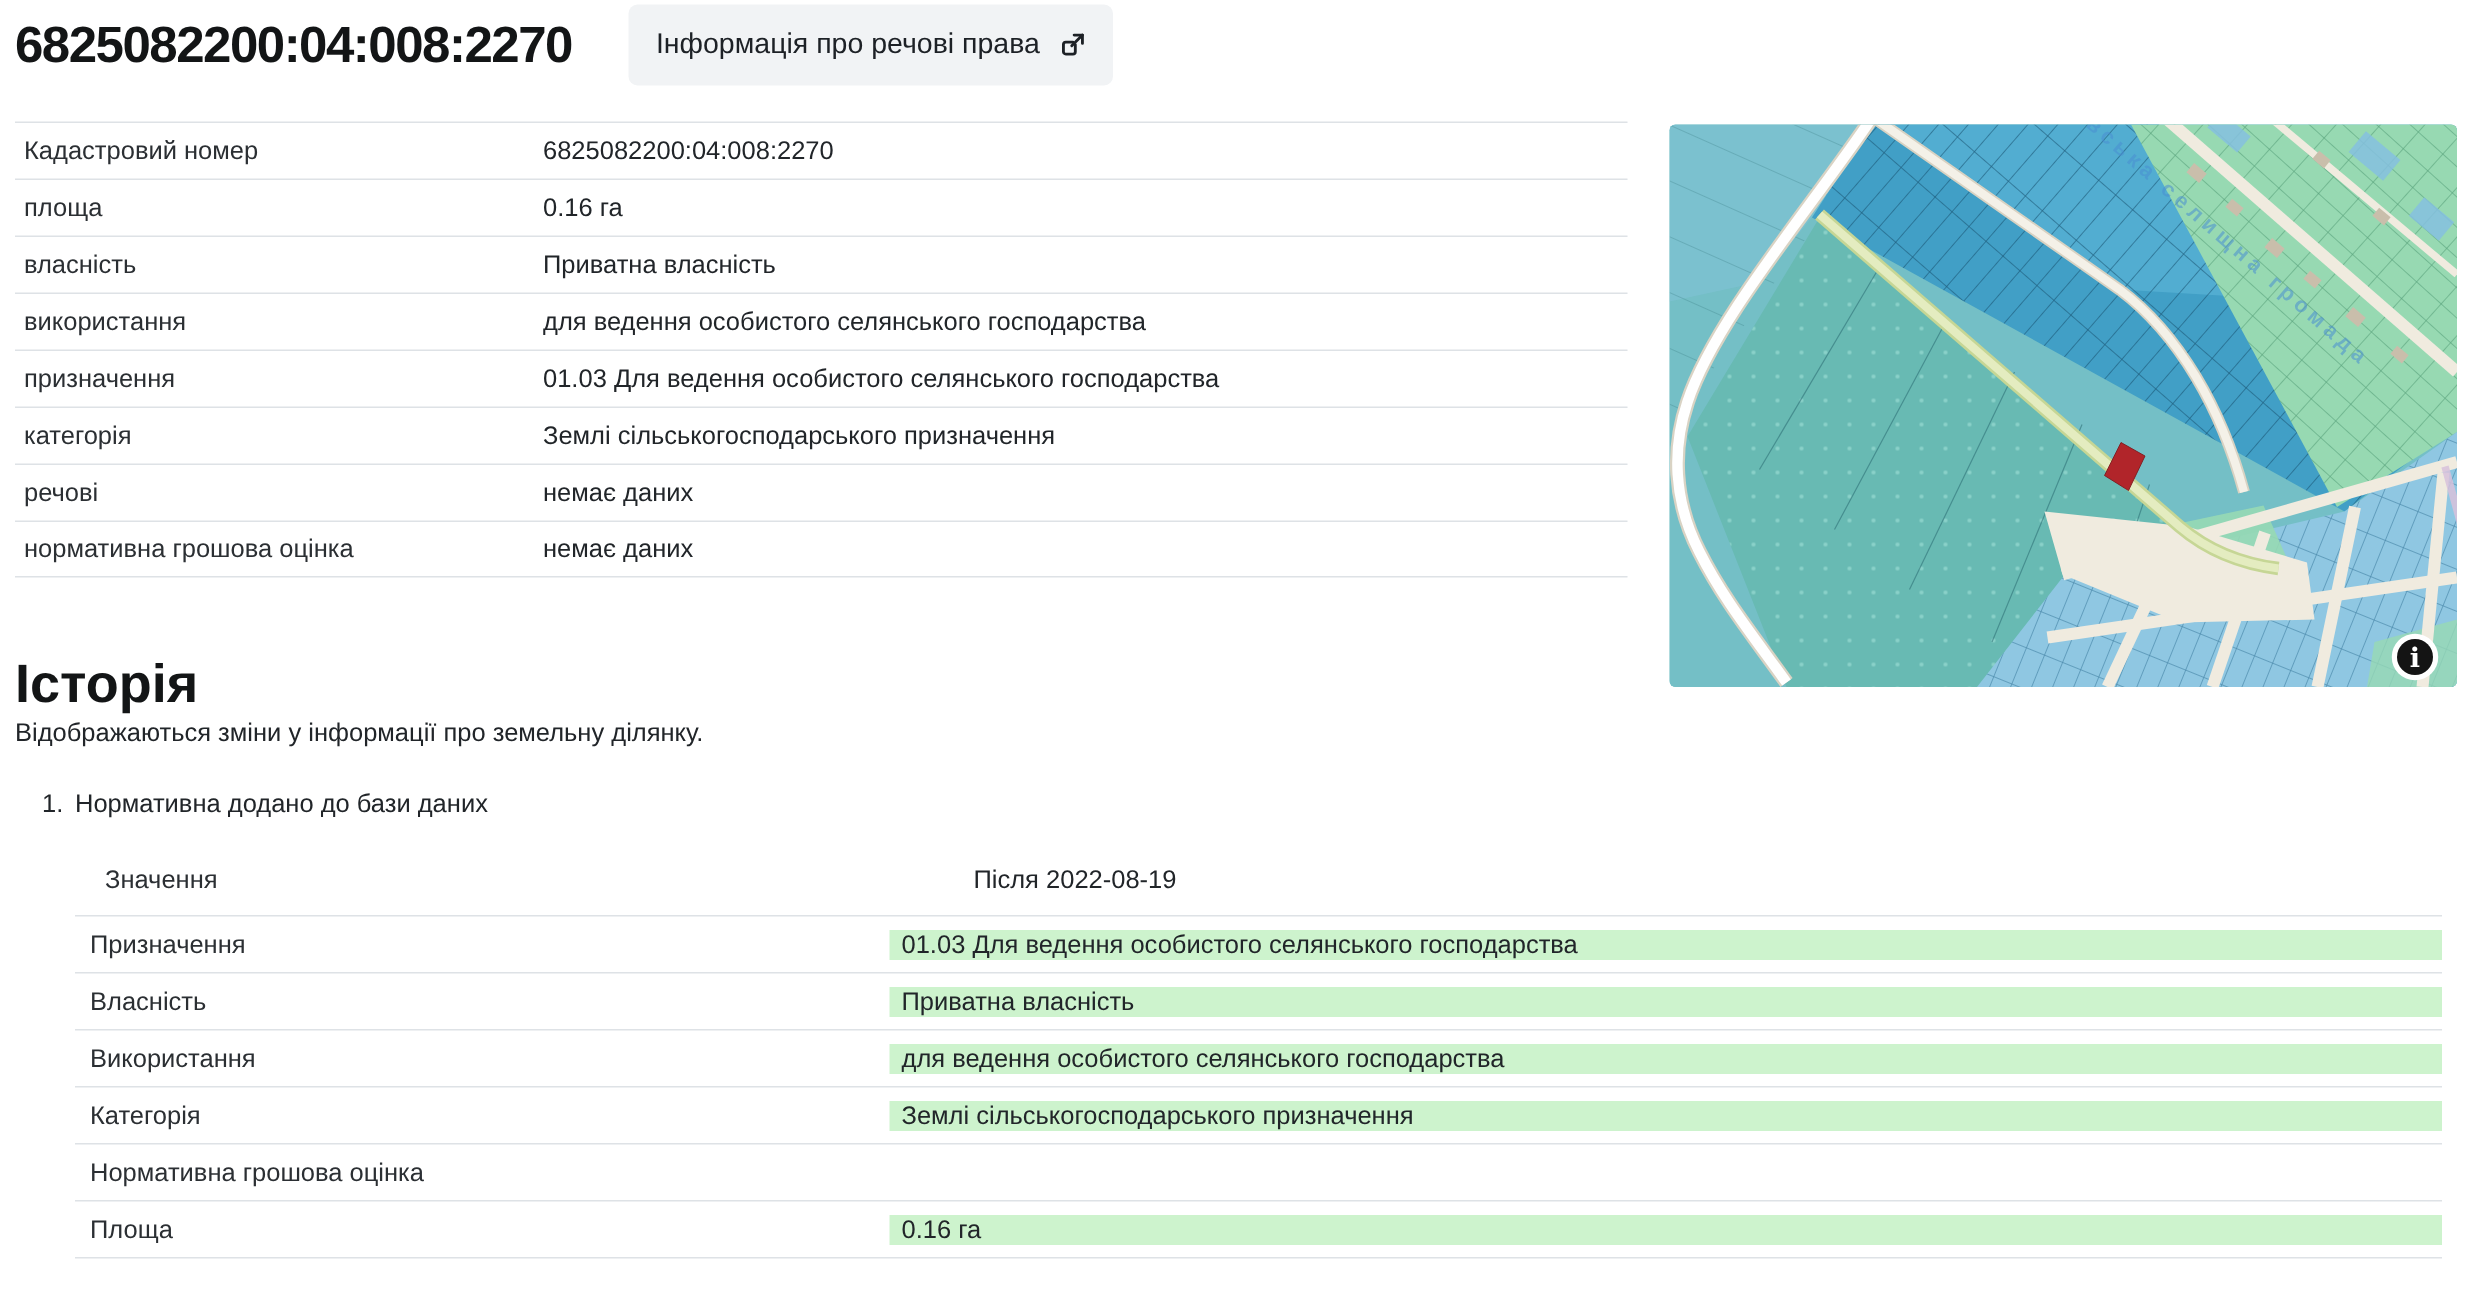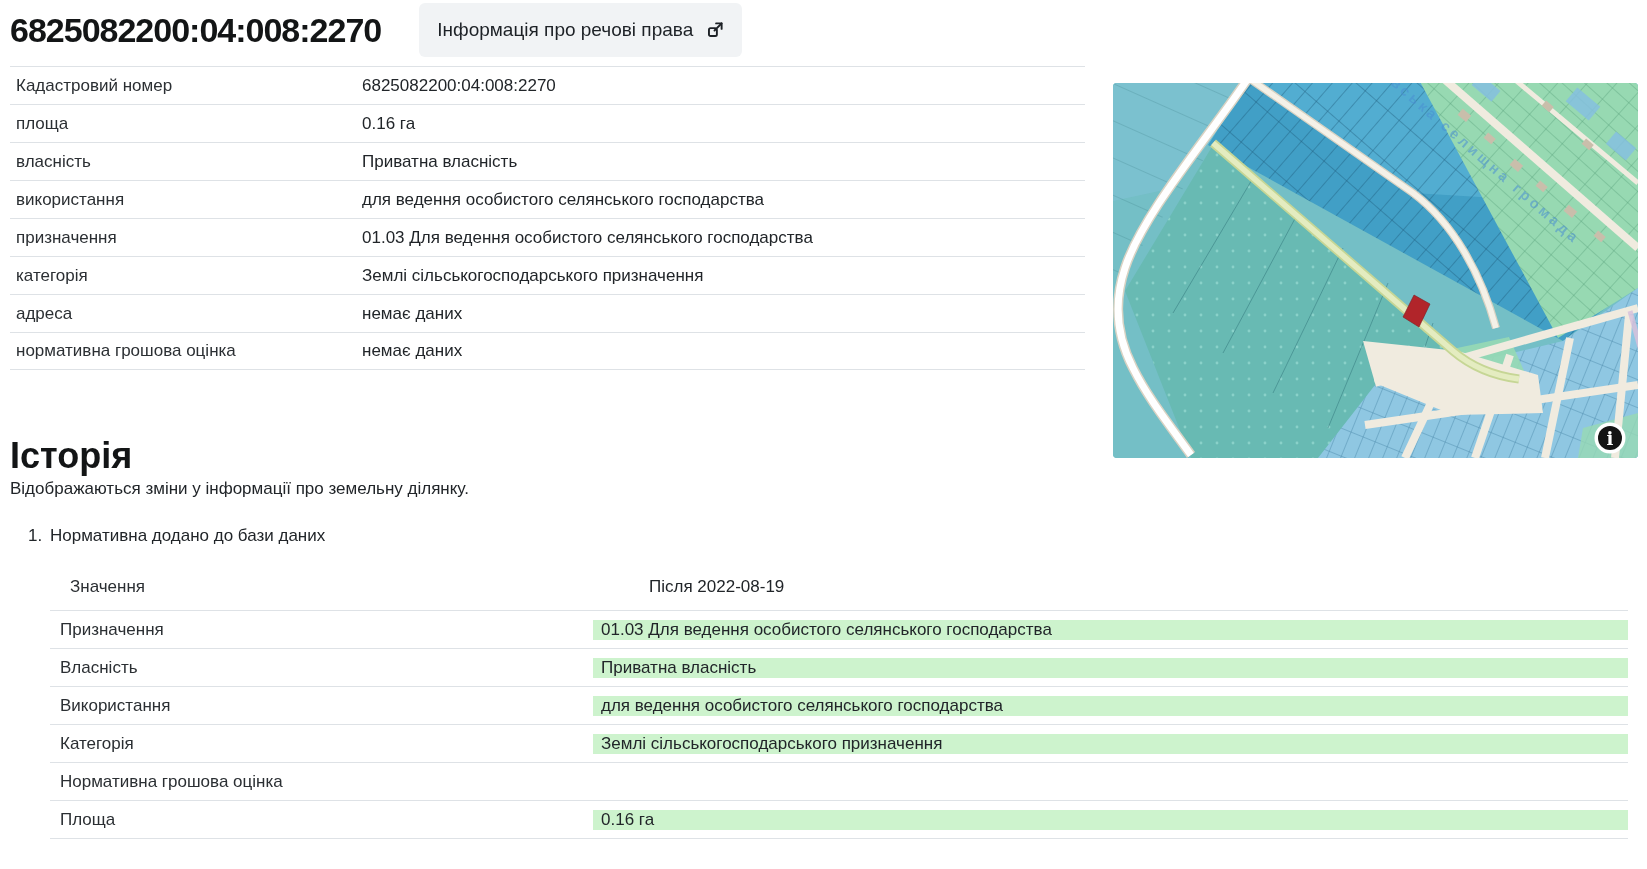--- a/index.html
+++ b/index.html
@@ -8,21 +8,21 @@
 
   
   .header { display:flex; align-items:center; gap:38px; padding:6px 0 0 10px; height:54px; }
   .page-title { font-size:34px; font-weight:700; letter-spacing:-1px; color:#131516; white-space:nowrap; }
   .rights-btn { display:flex; align-items:center; gap:12px; height:54px; padding:0 18px;
     background:#f1f3f5; border:none; border-radius:6px; font-family:inherit;
     font-size:19px; color:#1d2126; cursor:pointer; white-space:nowrap; }
   .rights-btn svg { display:block; }
 
   
-  .info-table { position:absolute; left:10px; top:66px; width:1075px; }
+  .info-table { position:absolute; left:10px; top:81px; width:1075px; }
   .info-row { display:flex; align-items:center; height:38px; border-top:1px solid #dee2e6; font-size:17px; }
   .info-row:last-child { border-bottom:1px solid #dee2e6; }
   .info-label { flex:0 0 352px; padding-left:6px; color:#2b2f33; }
   .info-value { flex:1; color:#212529; }
 
   
   .map-wrap { position:absolute; left:1113px; top:83px; width:525px; height:375px;
     border-radius:4px; overflow:hidden; background:#74bfc6; }
   .map-wrap svg { display:block; }
 
@@ -76,21 +76,21 @@
     </div>
   <div class="info-row">
       <div class="info-label">призначення</div>
       <div class="info-value">01.03 Для ведення особистого селянського господарства</div>
     </div>
   <div class="info-row">
       <div class="info-label">категорія</div>
       <div class="info-value">Землі сільськогосподарського призначення</div>
     </div>
   <div class="info-row">
-      <div class="info-label">адреса</div>
+      <div class="info-label">речові</div>
       <div class="info-value">немає даних</div>
     </div>
   <div class="info-row">
       <div class="info-label">нормативна грошова оцінка</div>
       <div class="info-value">немає даних</div>
     </div>
 </div>
 
 <div class="map-wrap">
   <svg width="525" height="375" viewBox="0 0 525 375">

